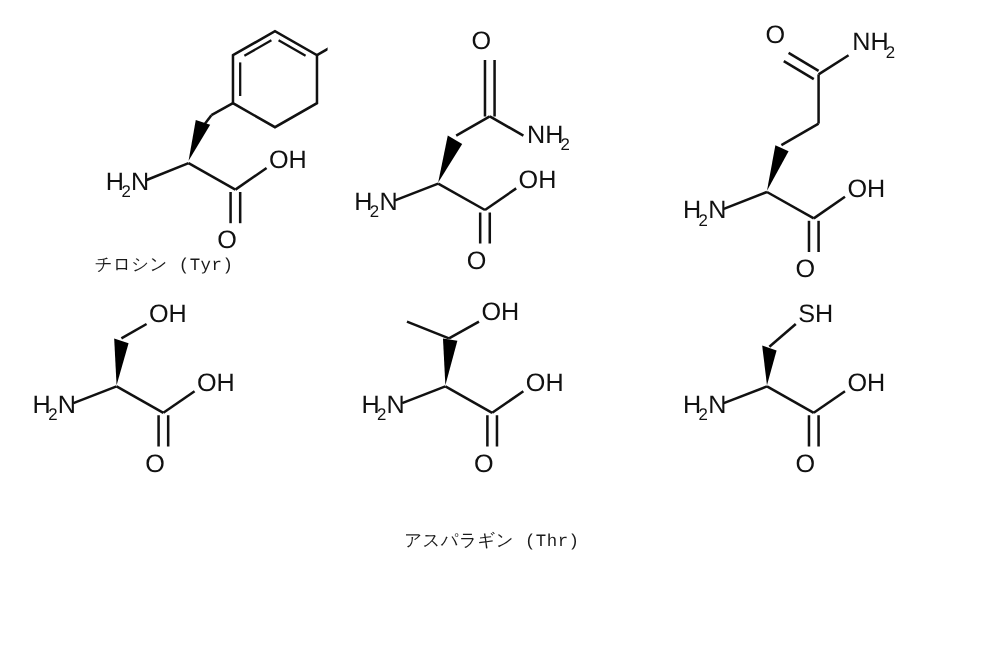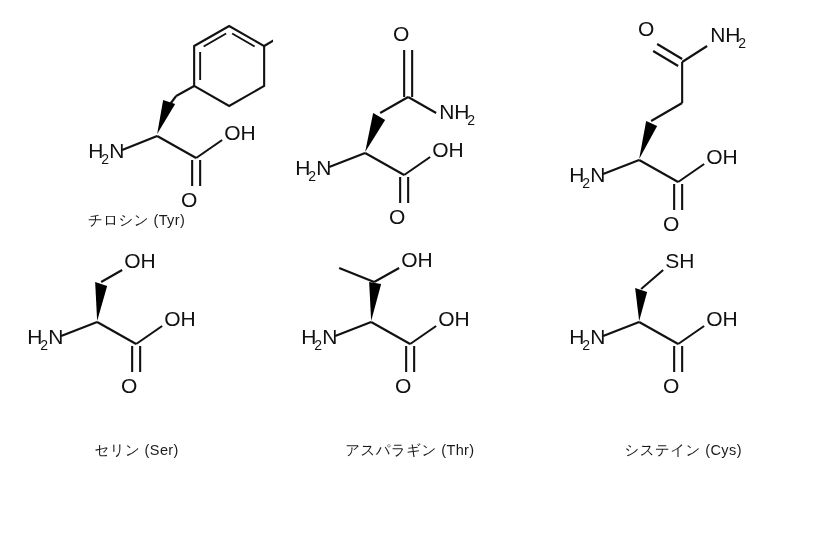--- a/index.html
+++ b/index.html
@@ -46,21 +46,21 @@
     height: 100%;
   }
   .caption {
     position: absolute;
     left: 0;
     width: 100%;
     text-align: center;
     font-size: 14.5px;
     letter-spacing: 0.4px;
     color: #1a1a1a;
-    font-family: Liberation Sans, sans-serif;
+    font-family: Liberation Mono, monospace;
   }
   .cap-row1 { bottom: 18px; }
   .cap-row2 { bottom: 8px; }
   .bond { stroke: #111111; stroke-width: 2.1; fill: none; stroke-linecap: butt; }
   .bond-thin { stroke: #111111; stroke-width: 1.9; fill: none; }
   .wedge { fill: #000000; stroke: none; }
   .atom {
     font-family: "Liberation Sans", sans-serif;
     font-size: 21px;
     fill: #111111;
@@ -214,21 +214,20 @@
           <g>
             <text class="atom" x="27" y="96">H</text>
             <text class="sub" x="40" y="102">2</text>
             <text class="atom" x="48" y="96">N</text>
           </g>
           <text class="atom" x="164" y="78">OH</text>
           <text class="atom" x="129" y="145" text-anchor="middle">O</text>
           <text class="atom" x="124" y="20">OH</text>
         </svg>
       </div>
-      <div class="caption cap-row2">セリン (Ser)</div>
     </div>
 
     <div class="cell">
       <div class="struct">
         <svg viewBox="0 0 273 220" xmlns="http://www.w3.org/2000/svg">
 
           <line class="bond" x1="101" y1="34" x2="66" y2="20"></line>
 
           <line class="bond" x1="101" y1="34" x2="126" y2="20"></line>
 
@@ -276,17 +275,16 @@
           <g>
             <text class="atom" x="22" y="96">H</text>
             <text class="sub" x="35" y="102">2</text>
             <text class="atom" x="43" y="96">N</text>
           </g>
           <text class="atom" x="159" y="78">OH</text>
           <text class="atom" x="124" y="145" text-anchor="middle">O</text>
           <text class="atom" x="118" y="20">SH</text>
         </svg>
       </div>
-      <div class="caption cap-row2">システイン (Cys)</div>
     </div>
 
   </div>
 </div>
 
 </body></html>

